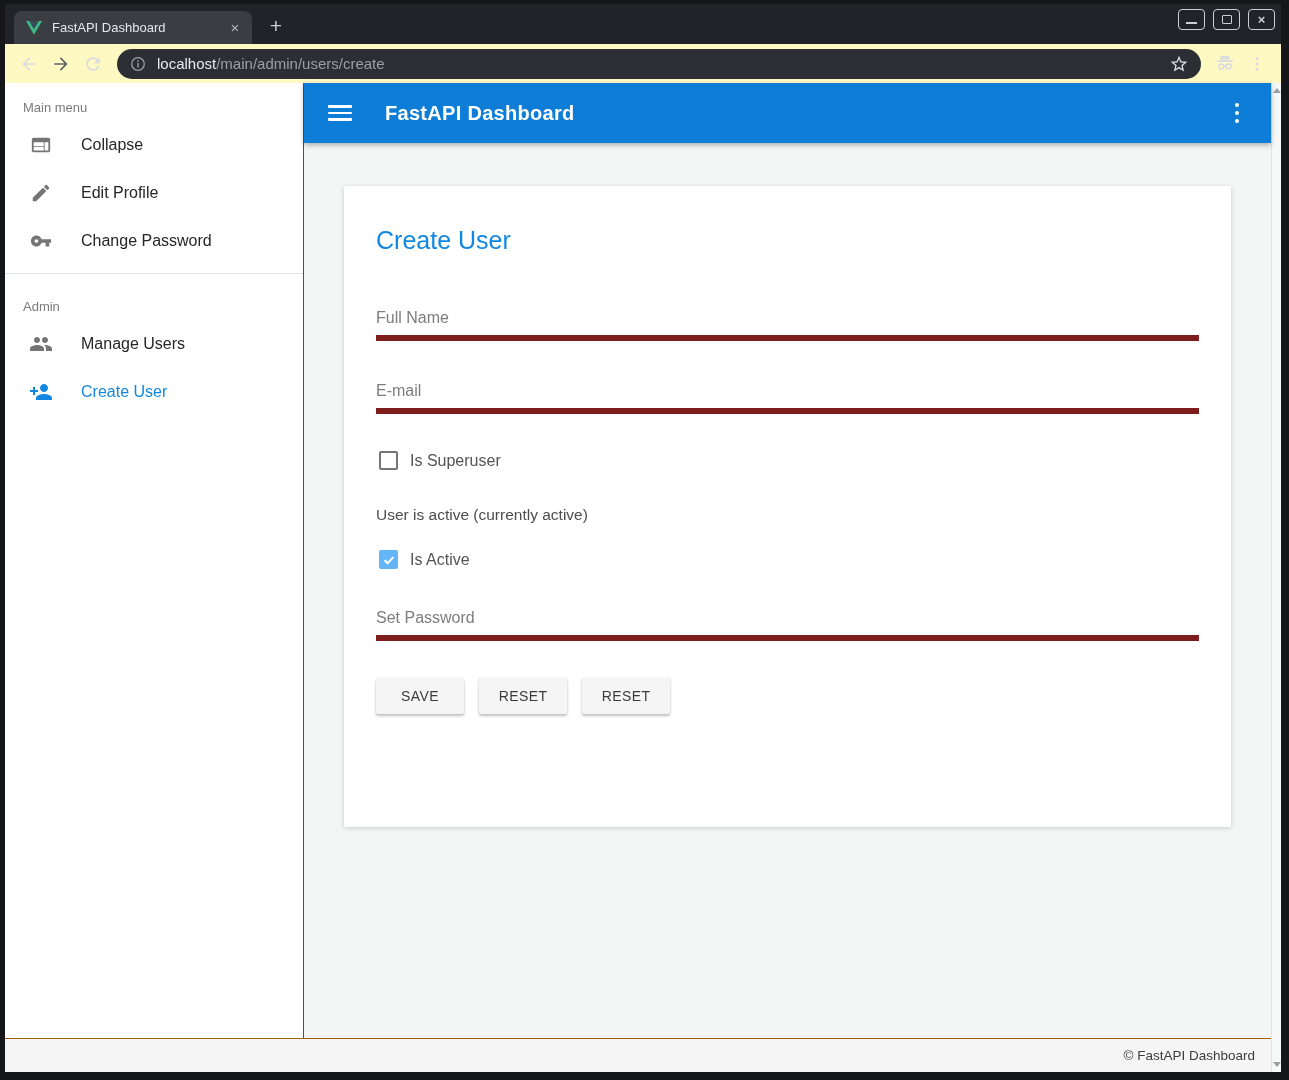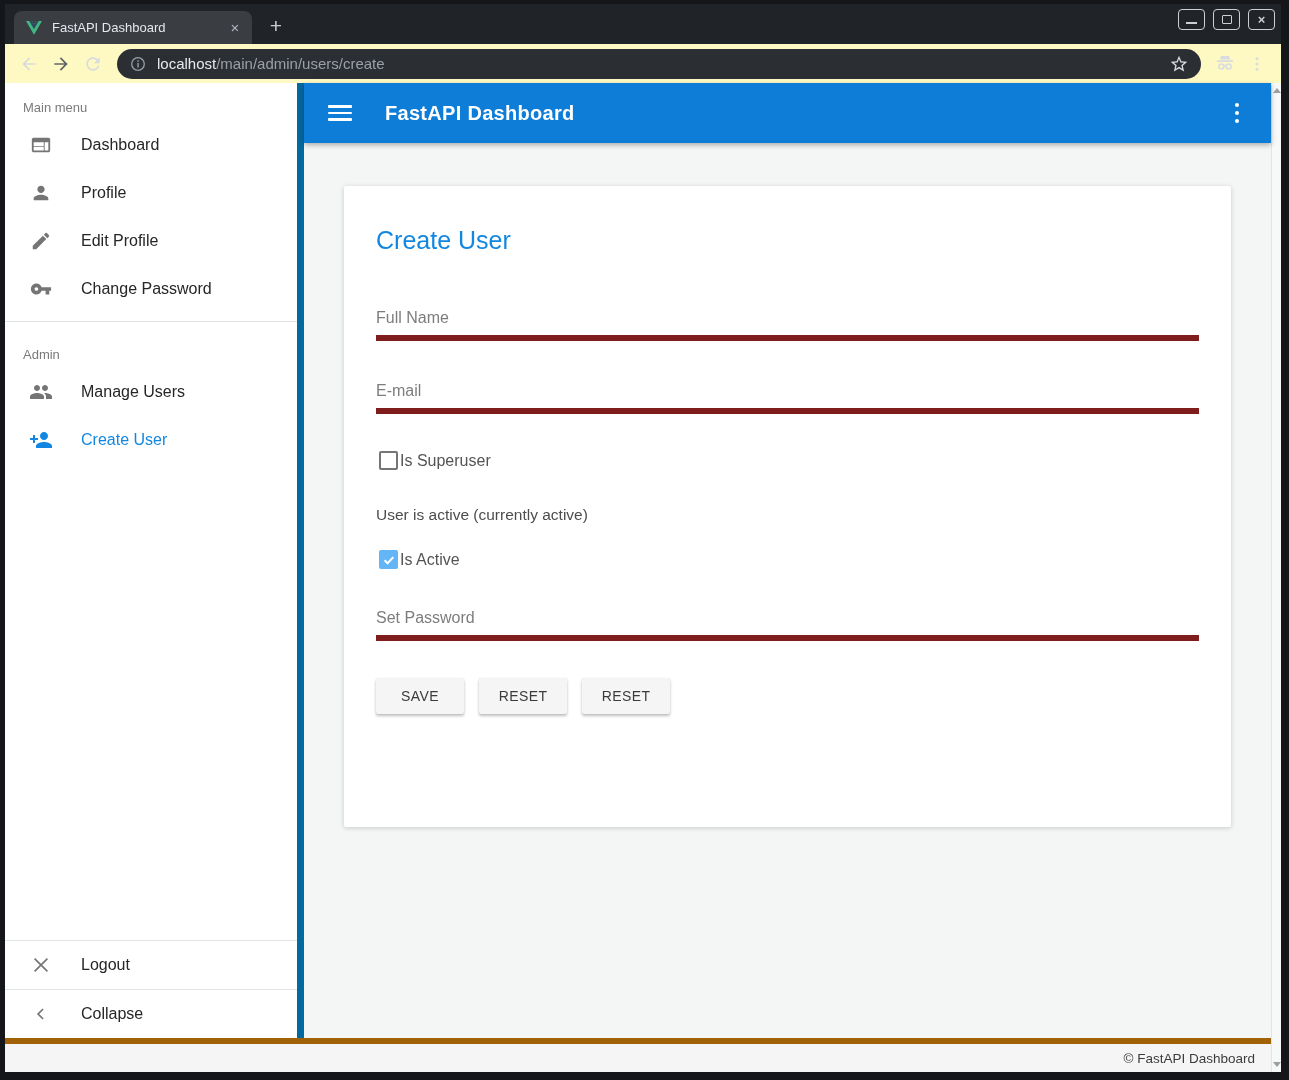--- a/index.html
+++ b/index.html
@@ -31,21 +31,21 @@
   .page-left { flex:1; display:flex; flex-direction:column; min-width:0; }
   .page-body { flex:1; display:flex; min-height:0; }
 
   
   .scrollbar { width:10px; background:#f7f8f8; border-left:1px solid #e3e4e5; position:relative; flex:none; }
   .sb-arrow { position:absolute; left:1px; width:0; height:0; border-left:4px solid transparent; border-right:4px solid transparent; }
   .sb-up { top:5px; border-bottom:5px solid #9b9fa3; }
   .sb-down { bottom:5px; border-top:5px solid #9b9fa3; }
 
   
-  .sidebar { width:299px; background:#ffffff; border-right:7px solid #0369a1; display:flex; flex-direction:column; flex:none; }
+  .sidebar { width:299px; background:#ffffff; border-right:1px solid #0369a1; display:flex; flex-direction:column; flex:none; }
   .nav-section-label { font-size:13px; color:#7a7a7a; padding:17px 0 6px 18px; }
   .nav-item { height:48px; display:flex; align-items:center; padding-left:24px; cursor:pointer; }
   .nav-icon { width:24px; height:24px; display:flex; align-items:center; justify-content:center; flex:none; }
   .nav-label { margin-left:28px; font-size:16px; color:#262626; }
   .nav-item.active .nav-label { color:#1287e1; }
   .nav-divider { height:1px; background:#e2e3e4; margin:8px 0; }
   .nav-spacer { flex:1; }
   .nav-bottom .nav-divider { margin:0; }
 
   
@@ -64,26 +64,26 @@
 
   .field { margin-bottom:37px; }
   .field input { width:100%; border:none; outline:none; border-bottom:6px solid #7f1d1d; background:transparent; font-size:16px; font-family:"Liberation Sans", sans-serif; color:#212121; padding:4px 0 8px 0; }
   .field input::placeholder { color:#7d7d7d; opacity:1; }
 
   .hint { font-size:15.5px; color:#4d4d4d; margin-bottom:26px; }
   .checkbox-row { display:flex; align-items:center; margin:0 0 36px 3px; cursor:pointer; }
   .cb { width:19px; height:19px; border-radius:2px; flex:none; }
   .cb.unchecked { border:2px solid #757575; background:#fff; }
   .cb.checked { background:#64b5f6; display:flex; align-items:center; justify-content:center; }
-  .cb-label { margin-left:2px; font-size:16px; color:#545454;text-align:center; }
+  .cb-label { margin-left:12px; font-size:16px; color:#545454;text-align:center; }
 
   .btn-row { display:flex; gap:15px; margin-top:28px; }
   .btn { min-width:88px; height:36px; background:#f5f5f5; border:none; border-radius:2px; box-shadow:0 2px 3px rgba(0,0,0,0.25), 0 0 1px rgba(0,0,0,0.15); font-size:14px; font-weight:normal; color:#3b3b3b; letter-spacing:.4px; padding:0 16px; font-family:"Liberation Sans", sans-serif; cursor:pointer; }
 
-  .footer { height:34px; background:#f5f5f5; border-top:6px solid #a16207; display:flex; align-items:center; justify-content:flex-end; padding-right:16px; flex:none; }
+  .footer { height:34px; background:#f5f5f5; border-top:1px solid #a16207; display:flex; align-items:center; justify-content:flex-end; padding-right:16px; flex:none; }
   .footer-text { font-size:13.5px; color:#3c3c3c; }
 </style>
 </head>
 <body>
 
 <div class="window">
 
   <div class="tabstrip">
     <div class="tab">
       <svg class="tab-favicon" viewBox="0 0 24 21">
@@ -160,31 +160,23 @@
 
         <aside class="sidebar">
           <div class="nav-section-label">Main menu</div>
 
           <div class="nav-item">
             <span class="nav-icon">
               <svg width="22" height="22" viewBox="0 0 24 24" fill="#757575">
                   <path d="M20 4H4c-1.1 0-2 .9-2 2v12c0 1.1.9 2 2 2h16c1.1 0 2-.9 2-2V6c0-1.1-.9-2-2-2zm-5 14H4v-4h11v4zm0-5H4V9h11v4zm5 5h-4V9h4v9z"></path>
                 </svg>
             </span>
-            <span class="nav-label">Dashboard</span>
-          </div>
-
-          <div class="nav-item">
-            <span class="nav-icon">
-              <svg width="22" height="22" viewBox="0 0 24 24" fill="#757575">
-                  <path d="M12 12c2.21 0 4-1.79 4-4s-1.79-4-4-4-4 1.79-4 4 1.79 4 4 4zm0 2c-2.67 0-8 1.34-8 4v2h16v-2c0-2.66-5.33-4-8-4z"></path>
-                </svg>
-            </span>
-            <span class="nav-label">Profile</span>
-          </div>
+            <span class="nav-label">Collapse</span>
+          </div>
+
 
           <div class="nav-item">
             <span class="nav-icon">
               <svg width="22" height="22" viewBox="0 0 24 24" fill="#757575">
                   <path d="M3 17.25V21h3.75L17.81 9.94l-3.75-3.75L3 17.25zM20.71 7.04c.39-.39.39-1.02 0-1.41l-2.34-2.34c-.39-.39-1.02-.39-1.41 0l-1.83 1.83 3.75 3.75 1.83-1.83z"></path>
                 </svg>
             </span>
             <span class="nav-label">Edit Profile</span>
           </div>
 
@@ -213,40 +205,20 @@
             <span class="nav-icon">
               <svg width="24" height="24" viewBox="0 0 24 24" fill="#1287e1">
                   <path d="M15 12c2.21 0 4-1.79 4-4s-1.79-4-4-4-4 1.79-4 4 1.79 4 4 4zm-9-2V7H4v3H1v2h3v3h2v-3h3v-2H6zm9 4c-2.67 0-8 1.34-8 4v2h16v-2c0-2.66-5.33-4-8-4z"></path>
                 </svg>
             </span>
             <span class="nav-label">Create User</span>
           </div>
 
           <div class="nav-spacer"></div>
 
-          <div class="nav-bottom">
-            <div class="nav-divider"></div>
-            <div class="nav-item">
-              <span class="nav-icon">
-                <svg width="22" height="22" viewBox="0 0 24 24" fill="none" stroke="#757575" stroke-width="1.8">
-                    <path d="M5 5l14 14M19 5L5 19"></path>
-                  </svg>
-              </span>
-              <span class="nav-label">Logout</span>
-            </div>
-            <div class="nav-divider"></div>
-            <div class="nav-item">
-              <span class="nav-icon">
-                <svg width="20" height="20" viewBox="0 0 24 24" fill="none" stroke="#757575" stroke-width="2">
-                    <polyline points="14.5,6 8.5,12 14.5,18"></polyline>
-                  </svg>
-              </span>
-              <span class="nav-label">Collapse</span>
-            </div>
-          </div>
         </aside>
 
         <div class="main">
           <header class="appbar">
             <div class="hamburger">
                 <span></span>
                 <span></span>
                 <span></span>
               </div>
             <div class="appbar-title">FastAPI Dashboard</div>

